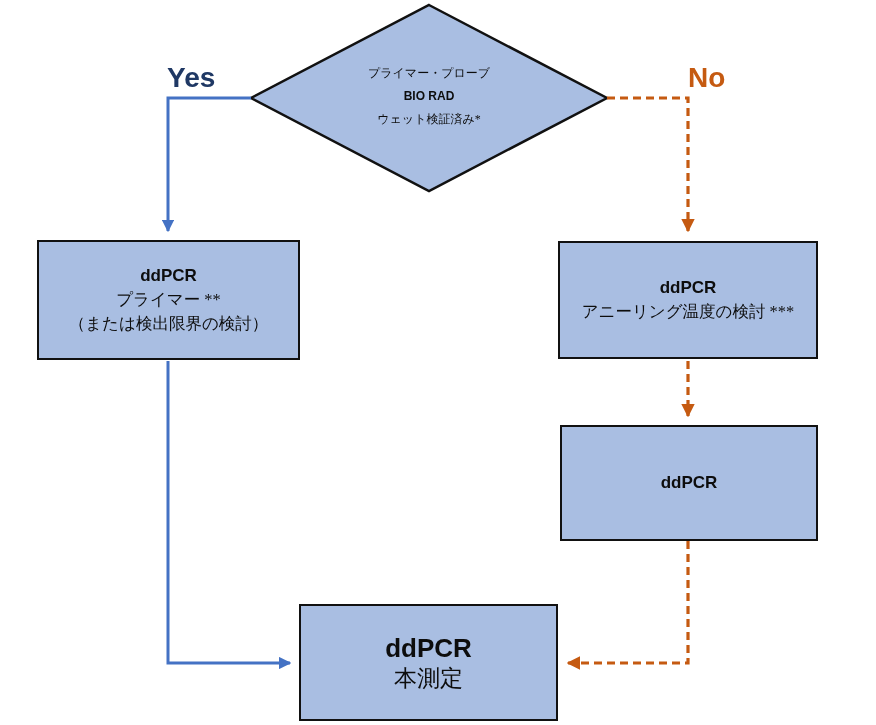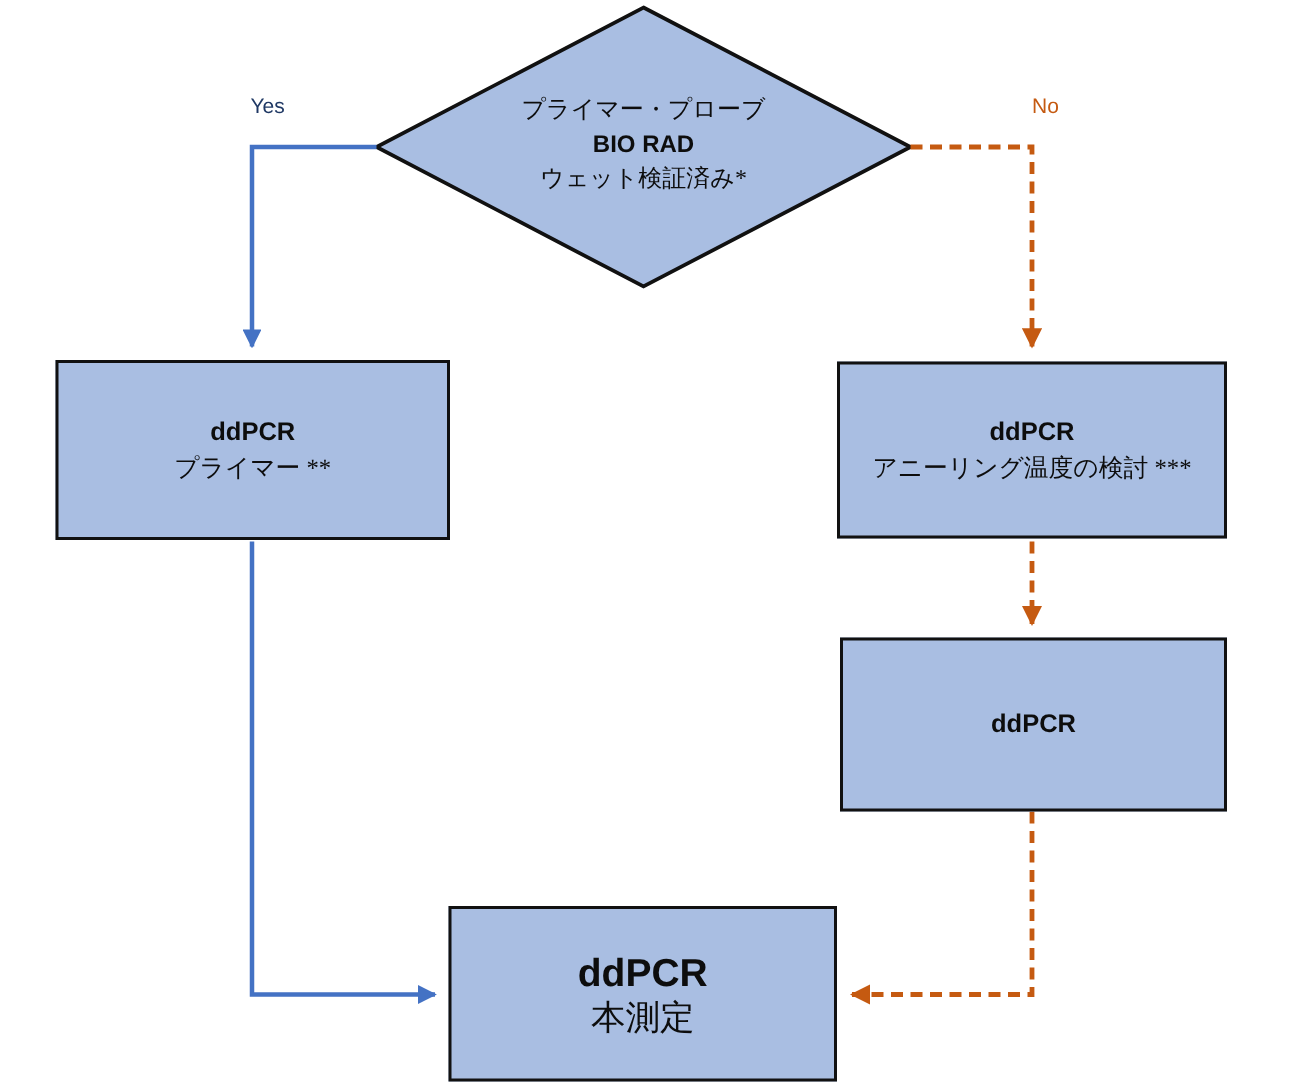--- a/index.html
+++ b/index.html
@@ -66,27 +66,27 @@
   #decision-text {
     position: absolute;
     left: 269px;
     top: 62px;
     width: 320px;
     text-align: center;
     color: #0d0d0d;
   }
   #decision-text .node-line, #decision-text .node-title {
     line-height: 23px;
-    font-size: 16px;
+    font-size: 12px;
   }
   .branch-label {
     position: absolute;
     font-family: "Liberation Sans", sans-serif;
-    font-weight: normal;
-    font-size: 14px;
+    font-weight: bold;
+    font-size: 28px;
   }
   #yes-label {
     left: 167px;
     top: 62px;
     color: var(--yes-text);
   }
   #no-label {
     left: 688px;
     top: 62px;
     color: var(--no-line);
@@ -130,20 +130,21 @@
     <div class="node-title">BIO RAD</div>
     <div class="node-line">ウェット検証済み*</div>
   </div>
 
   <div id="yes-label" class="branch-label">Yes</div>
   <div id="no-label" class="branch-label">No</div>
 
   <div class="node-box" id="box-work-check" style="left:37px; top:240px; width:263px; height:120px;">
     <div class="node-title">ddPCR</div>
     <div class="node-line">プライマー **</div>
+    <div class="node-line">（または検出限界の検討）</div>
   </div>
 
   <div class="node-box" id="box-annealing" style="left:558px; top:241px; width:260px; height:118px;">
     <div class="node-title">ddPCR</div>
     <div class="node-line">アニーリング温度の検討 ***</div>
   </div>
 
   <div class="node-box" id="box-detection-limit" style="left:560px; top:425px; width:258px; height:116px;">
     <div class="node-title">ddPCR</div>
   </div>

